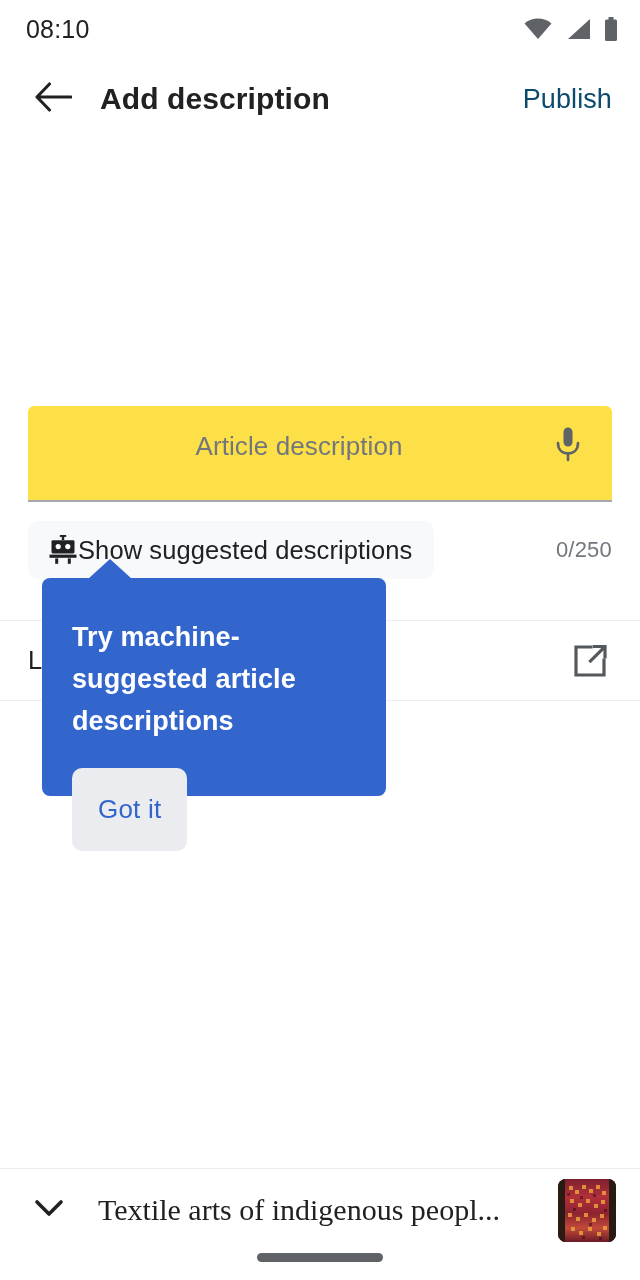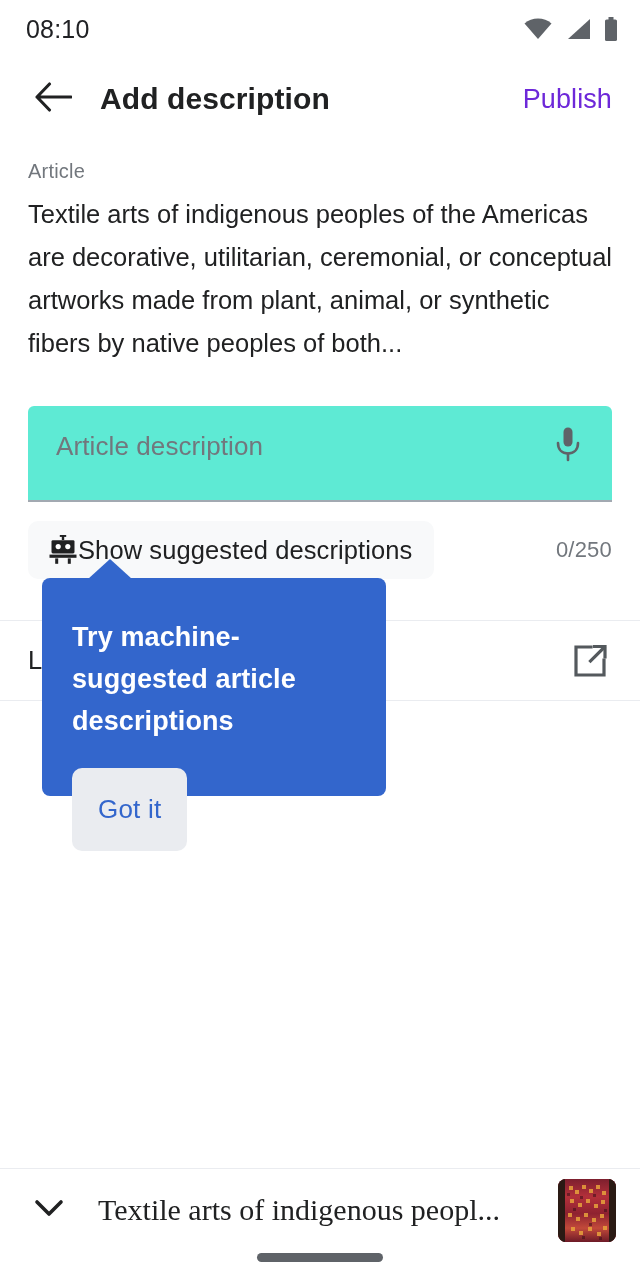--- a/index.html
+++ b/index.html
@@ -31,40 +31,40 @@
   }
   .back-btn {
     width:46px; height:46px; display:flex; align-items:center; justify-content:center;
     flex:0 0 auto;
   }
   .appbar-title {
     font-size:30px; font-weight:bold; color:#202122;
     margin-left:24px; letter-spacing:.1px; white-space:nowrap;
   }
   .publish-btn {
-    margin-left:auto; font-size:27px; color:#6d28d9;
+    margin-left:auto; font-size:27px; color:#0c4a6e;
     letter-spacing:.1px; padding:8px 4px;
   }
 
   
   .article-block { position:absolute; top:160px; left:28px; width:584px; }
   .article-label {
     font-size:20px; color:#72777d; letter-spacing:.2px; margin-bottom:10px;
   }
   .article-text {
     font-size:25.5px; color:#202122; line-height:43px; letter-spacing:0;
   }
 
   
   .desc-field {
     position:absolute; top:406px; left:28px; width:584px; height:96px;
-    background:#5eead4;
+    background:#fde047;
     border-top-left-radius:6px; border-top-right-radius:6px;
     border-bottom:2.5px solid #a2a9b1;
-    display:flex; align-items:center; padding:0 18px 13px 28px;
+    display:flex; align-items:center; padding:0 18px 13px 28px;text-align:center;
   }
   .desc-placeholder {
     font-size:26px; color:#72777d; letter-spacing:.1px; flex:1;
   }
   .mic-btn {
     width:52px; height:52px; display:flex; align-items:center; justify-content:center;
     flex:0 0 auto;
   }
 
   
@@ -185,24 +185,20 @@
       <span>
         <svg width="38" height="32" viewBox="0 0 38 32">
           <path d="M15.5 3 L3 16 L15.5 29 M3 16 L37 16" stroke="#202122" stroke-width="3.1" fill="none" stroke-linecap="round" stroke-linejoin="round"></path>
         </svg>
       </span>
     </div>
     <div class="appbar-title">Add description</div>
     <div class="publish-btn">Publish</div>
   </div>
 
-  <div class="article-block">
-    <div class="article-label">Article</div>
-    <div class="article-text">Textile arts of indigenous peoples of the Americas are decorative, utilitarian, ceremonial, or conceptual artworks made from plant, animal, or synthetic fibers by native peoples of both...</div>
-  </div>
 
   <div class="desc-field">
     <div class="desc-placeholder">Article description</div>
     <div class="mic-btn">
       <span>
         <svg width="30" height="38" viewBox="0 0 30 38">
           <rect x="10.5" y="1.5" width="9" height="19" rx="4.5" fill="#5f6368"></rect>
           <path d="M5 17 C5 24 9.5 27.5 15 27.5 C20.5 27.5 25 24 25 17" stroke="#5f6368" stroke-width="2.6" fill="none" stroke-linecap="round"></path>
           <path d="M15 27.5 L15 34" stroke="#5f6368" stroke-width="2.6" stroke-linecap="round"></path>
         </svg>

